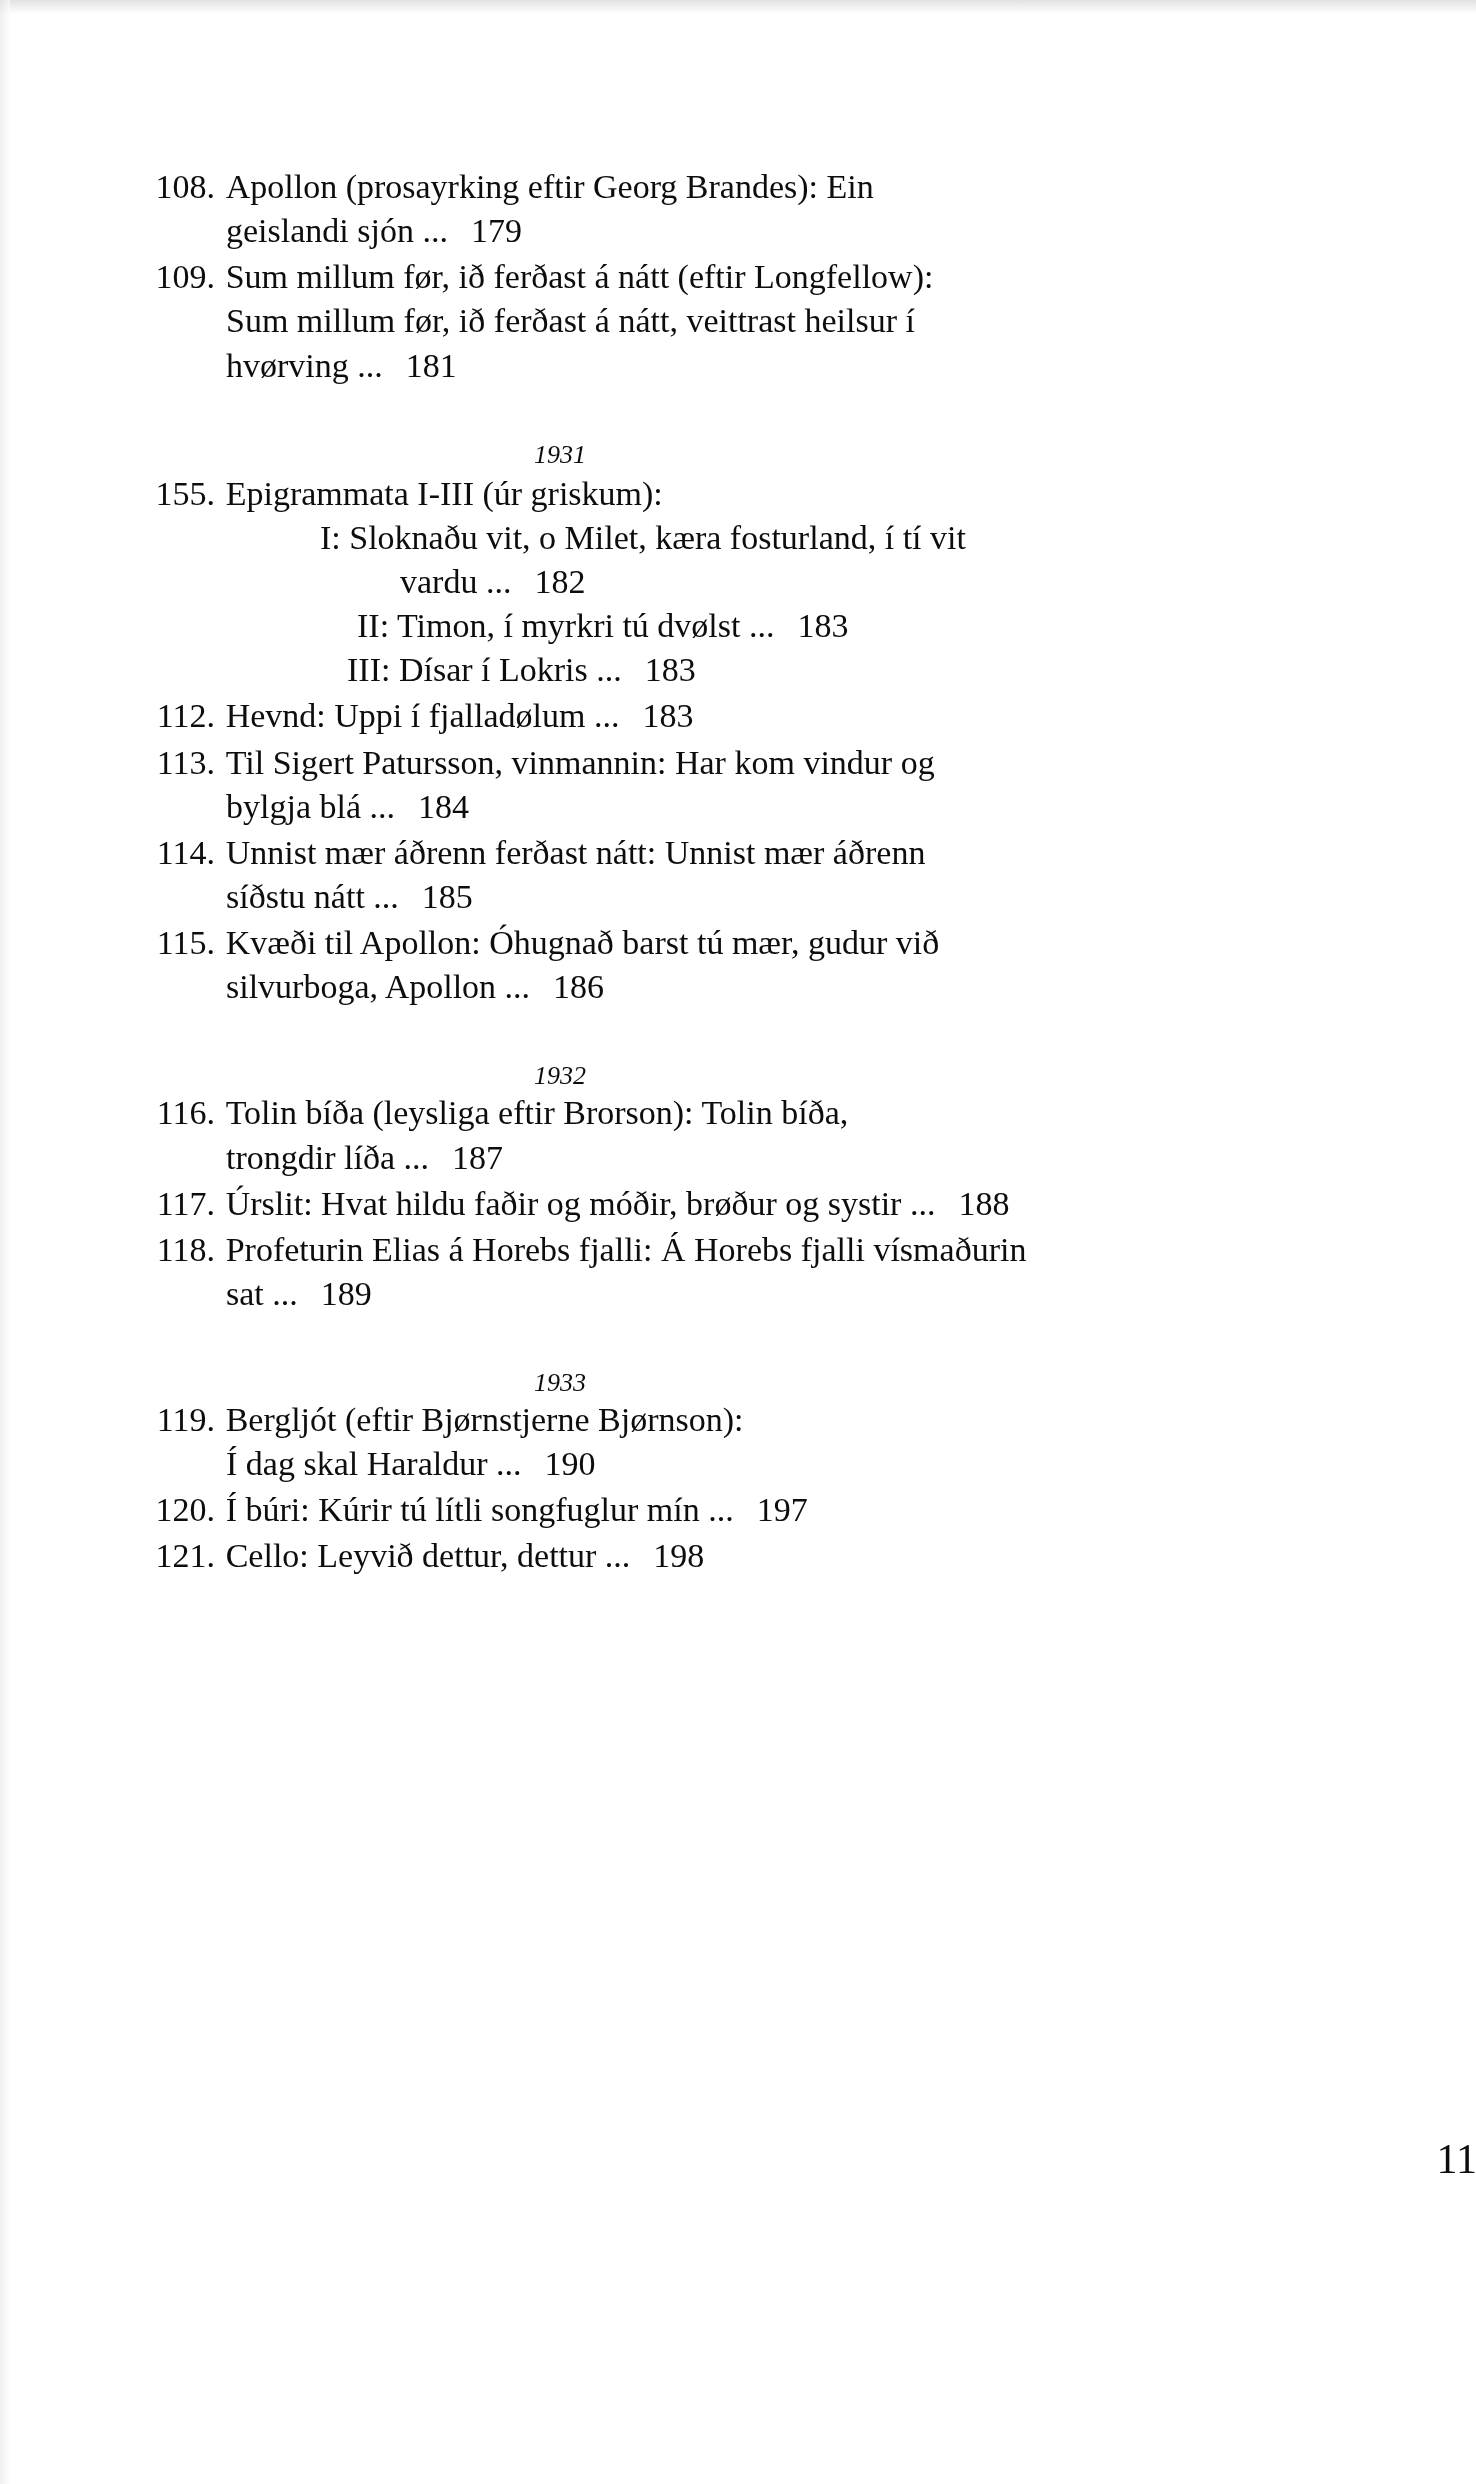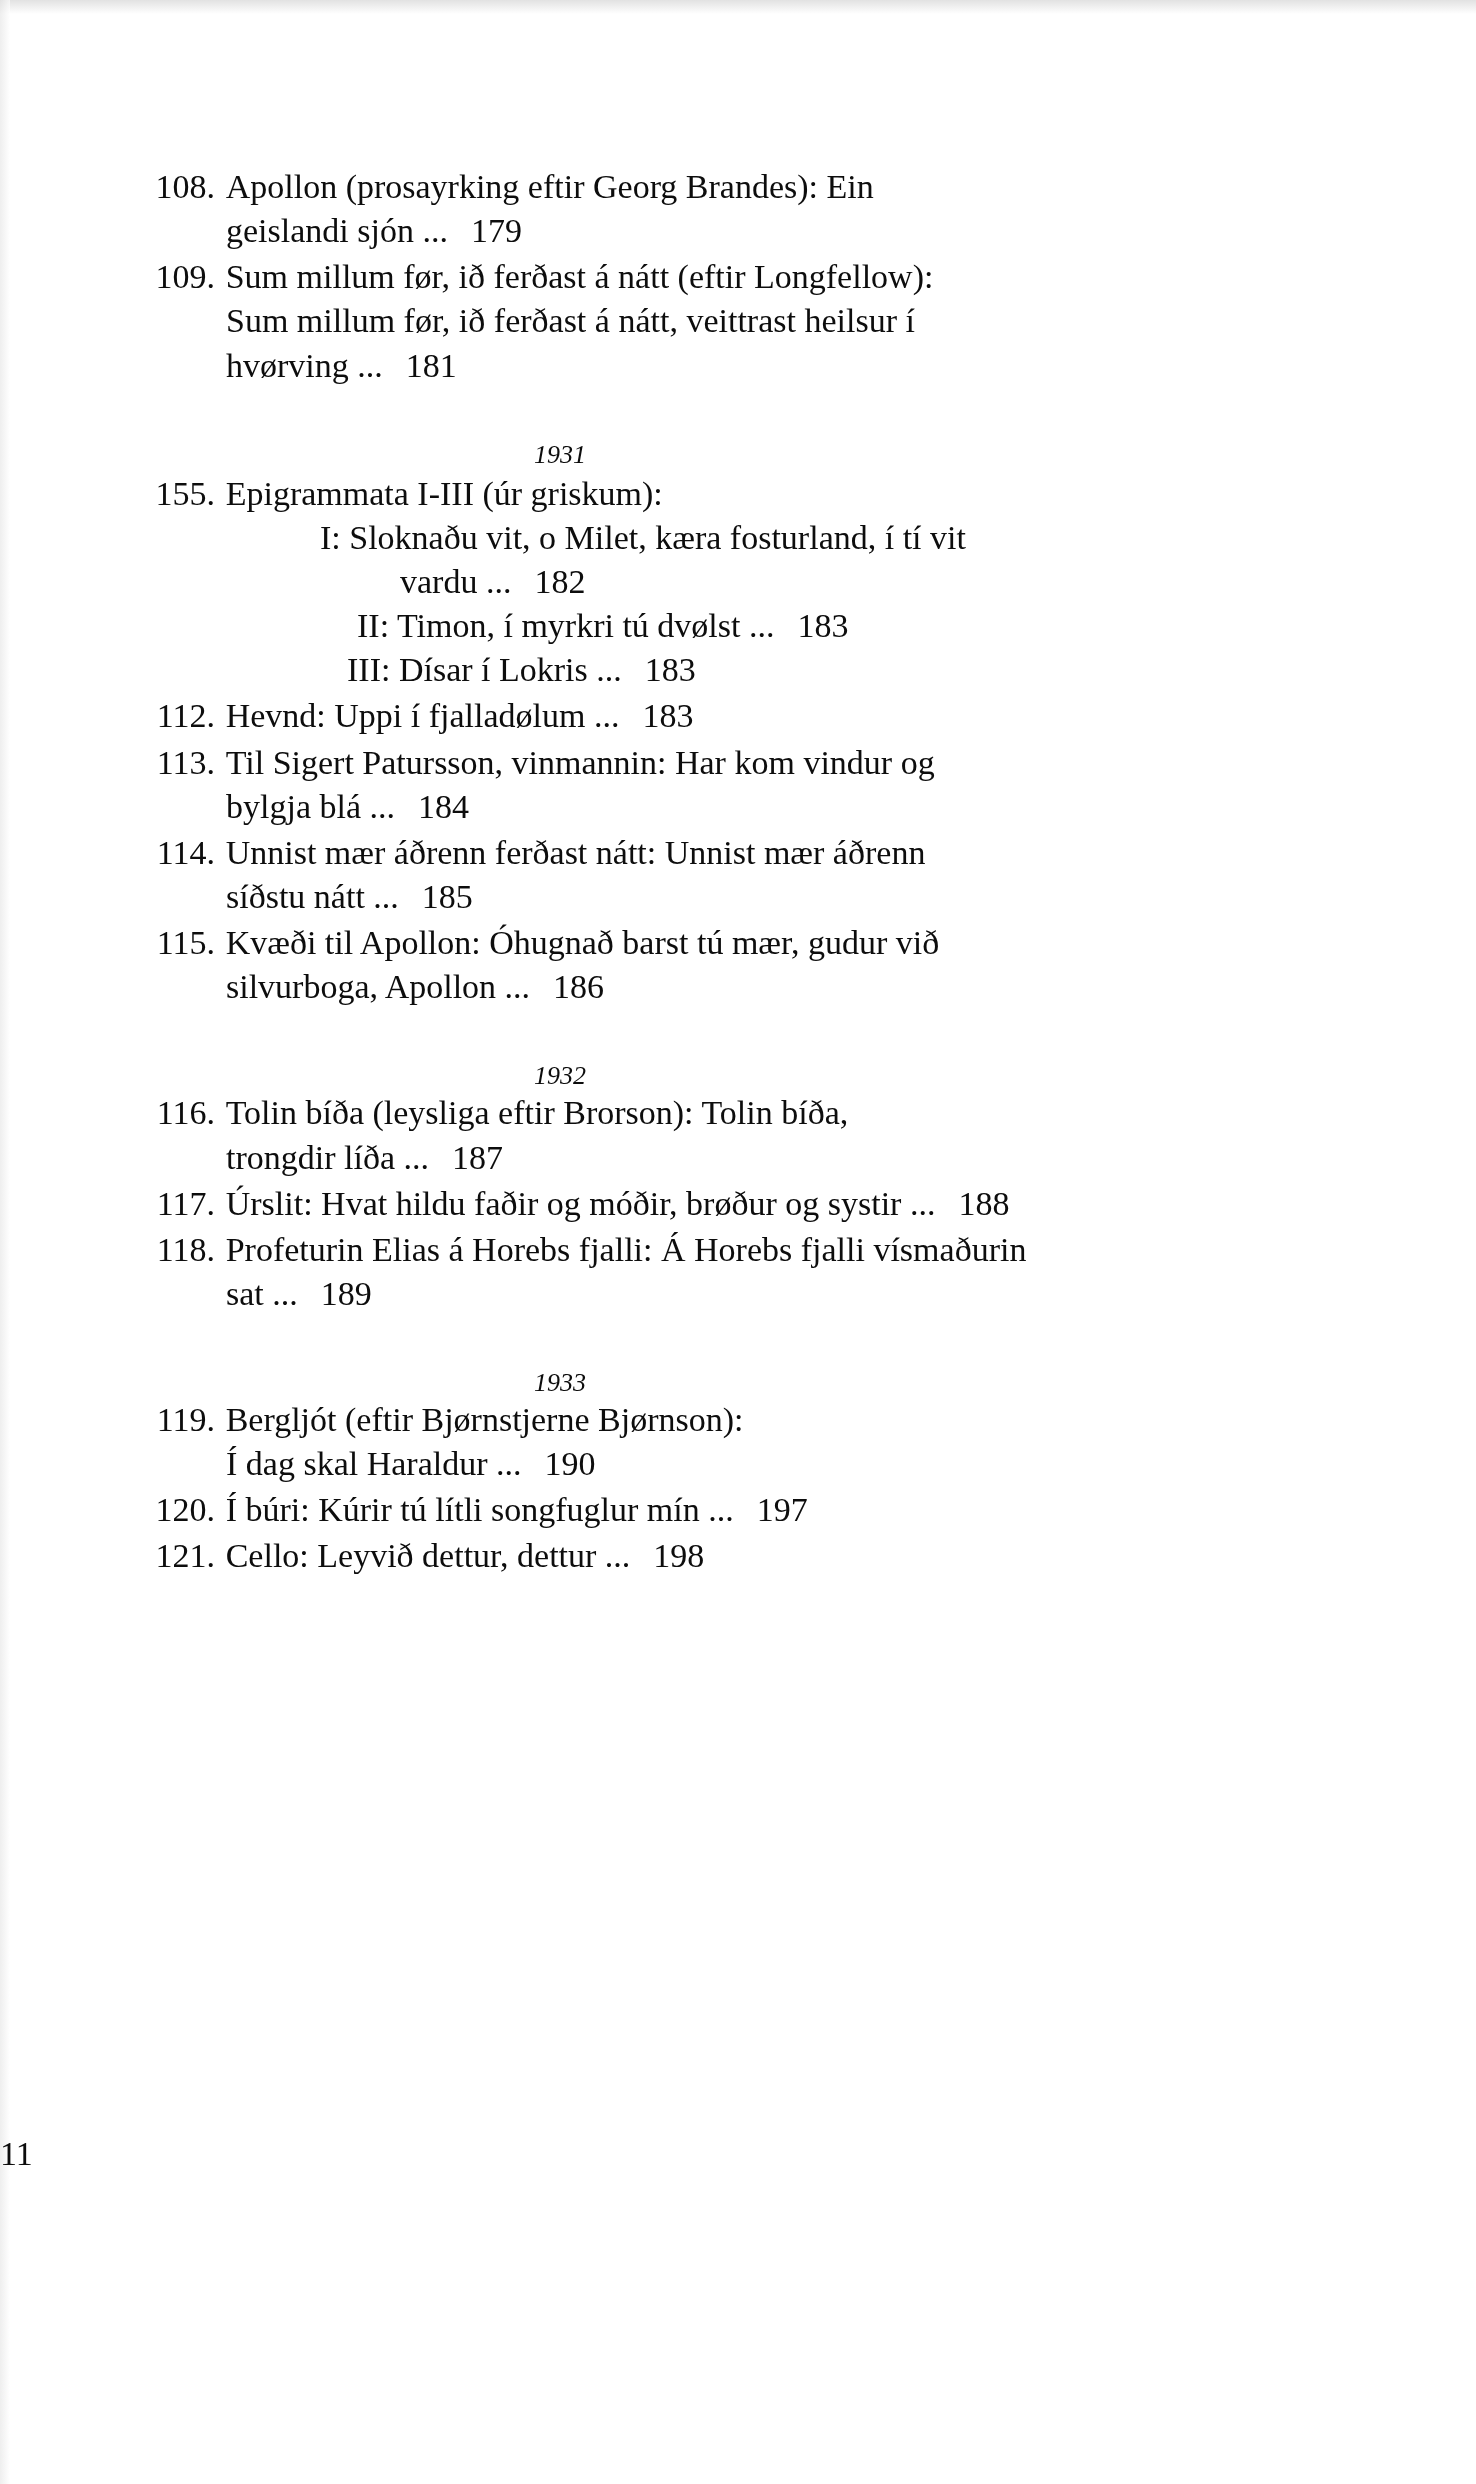--- a/index.html
+++ b/index.html
@@ -86,22 +86,22 @@
     text-align: left;
     padding-left: 408px;
     margin: 0;
   }
   .gap-before-year { height: 50px; }
   .page-number {
     position: absolute;
     left: 0;
     top: 2135px;
     width: 1477px;
-    text-align: left;
-    font-size: 34px;
+    text-align: right;
+    font-size: 42px;
   }
 </style>
 </head>
 <body>
 
 <div class="page">
   <div class="scan-edge-top"></div>
   <div class="scan-edge-left"></div>
 
   <div class="content" id="toc-root">

